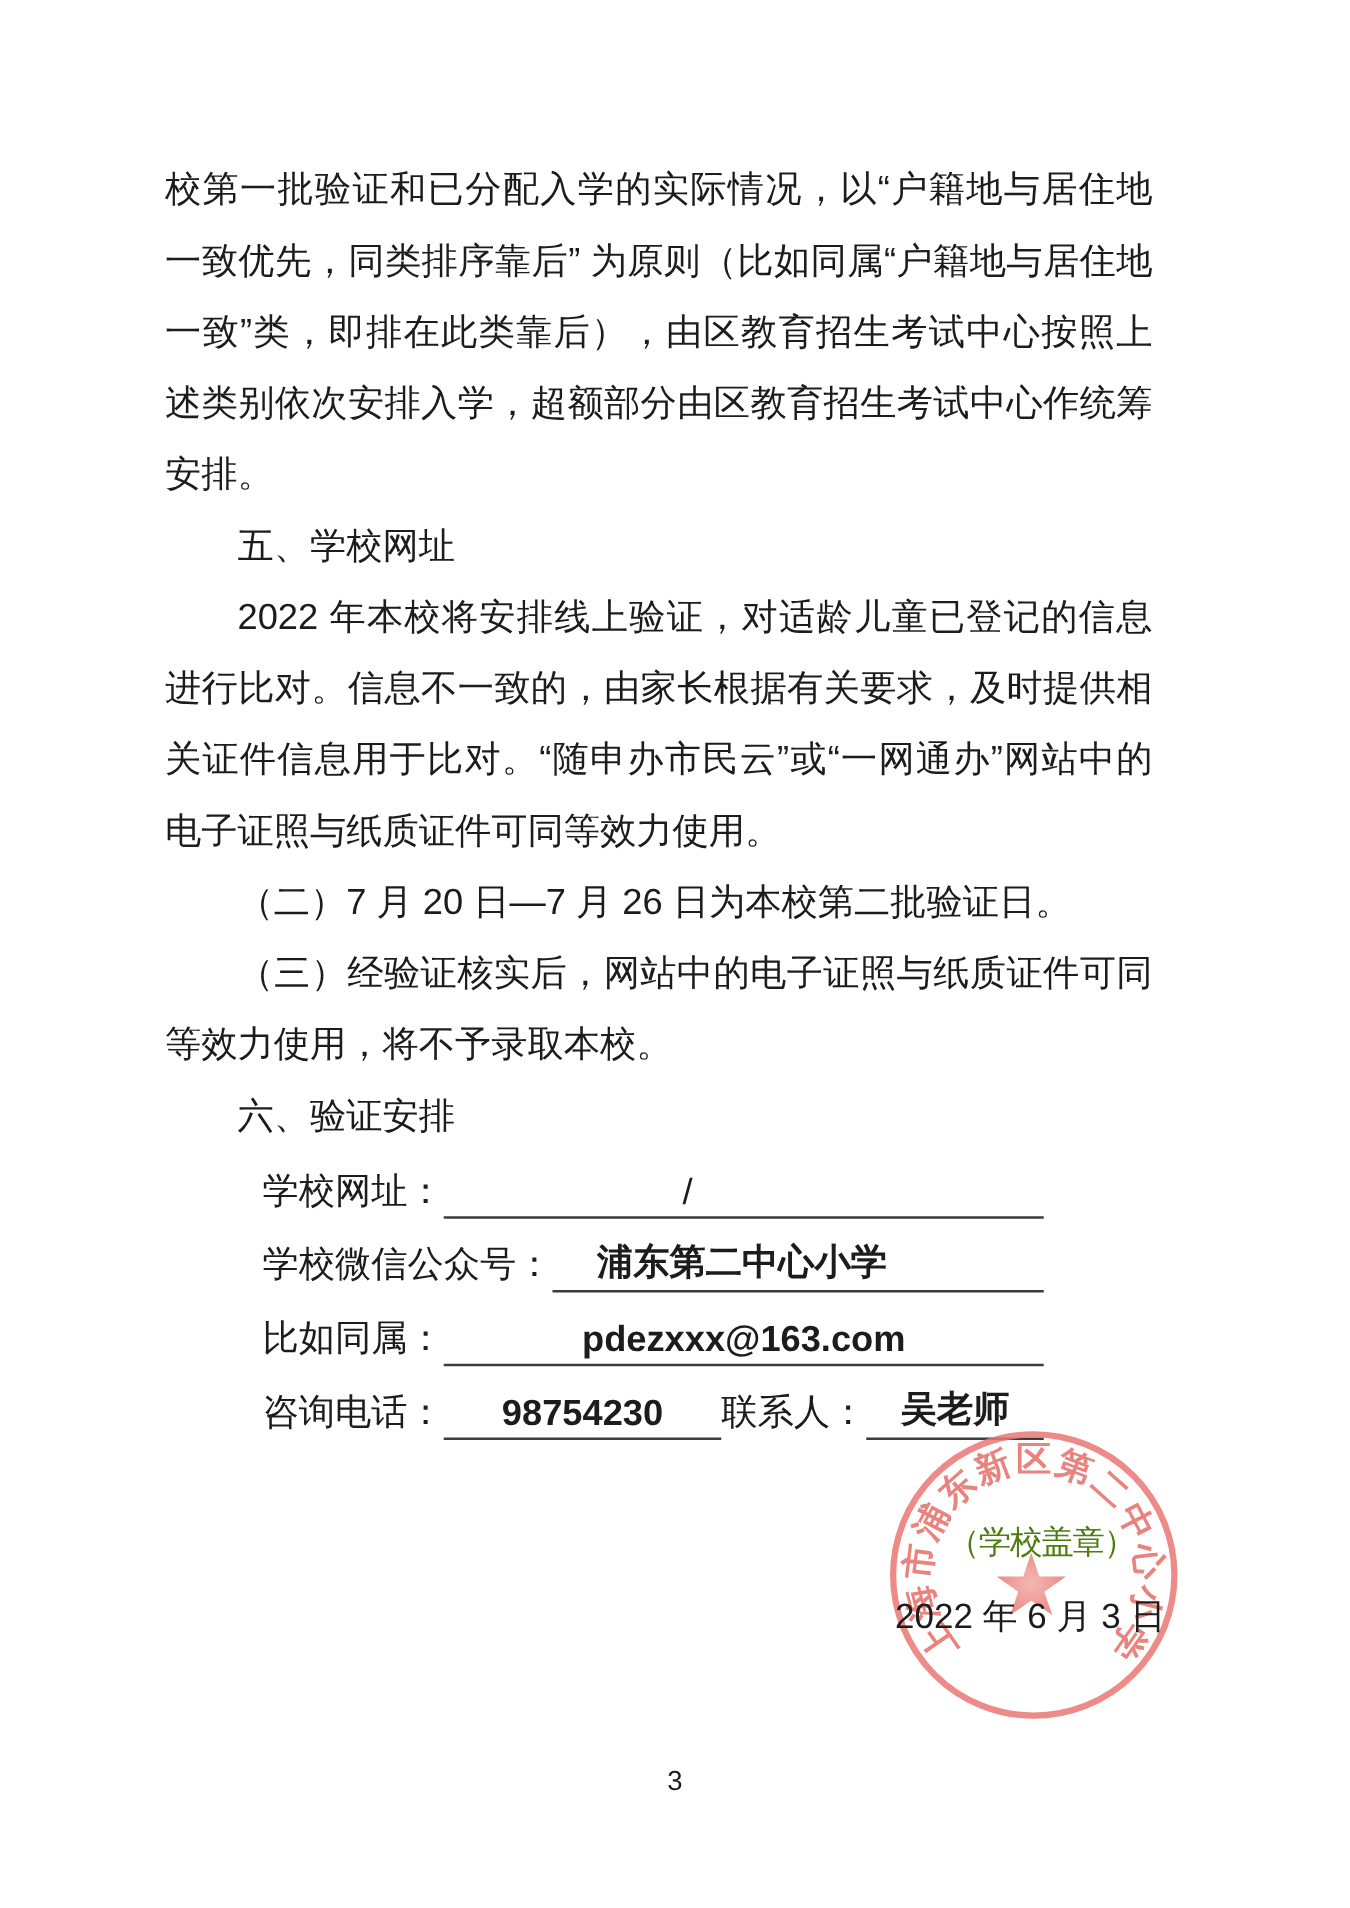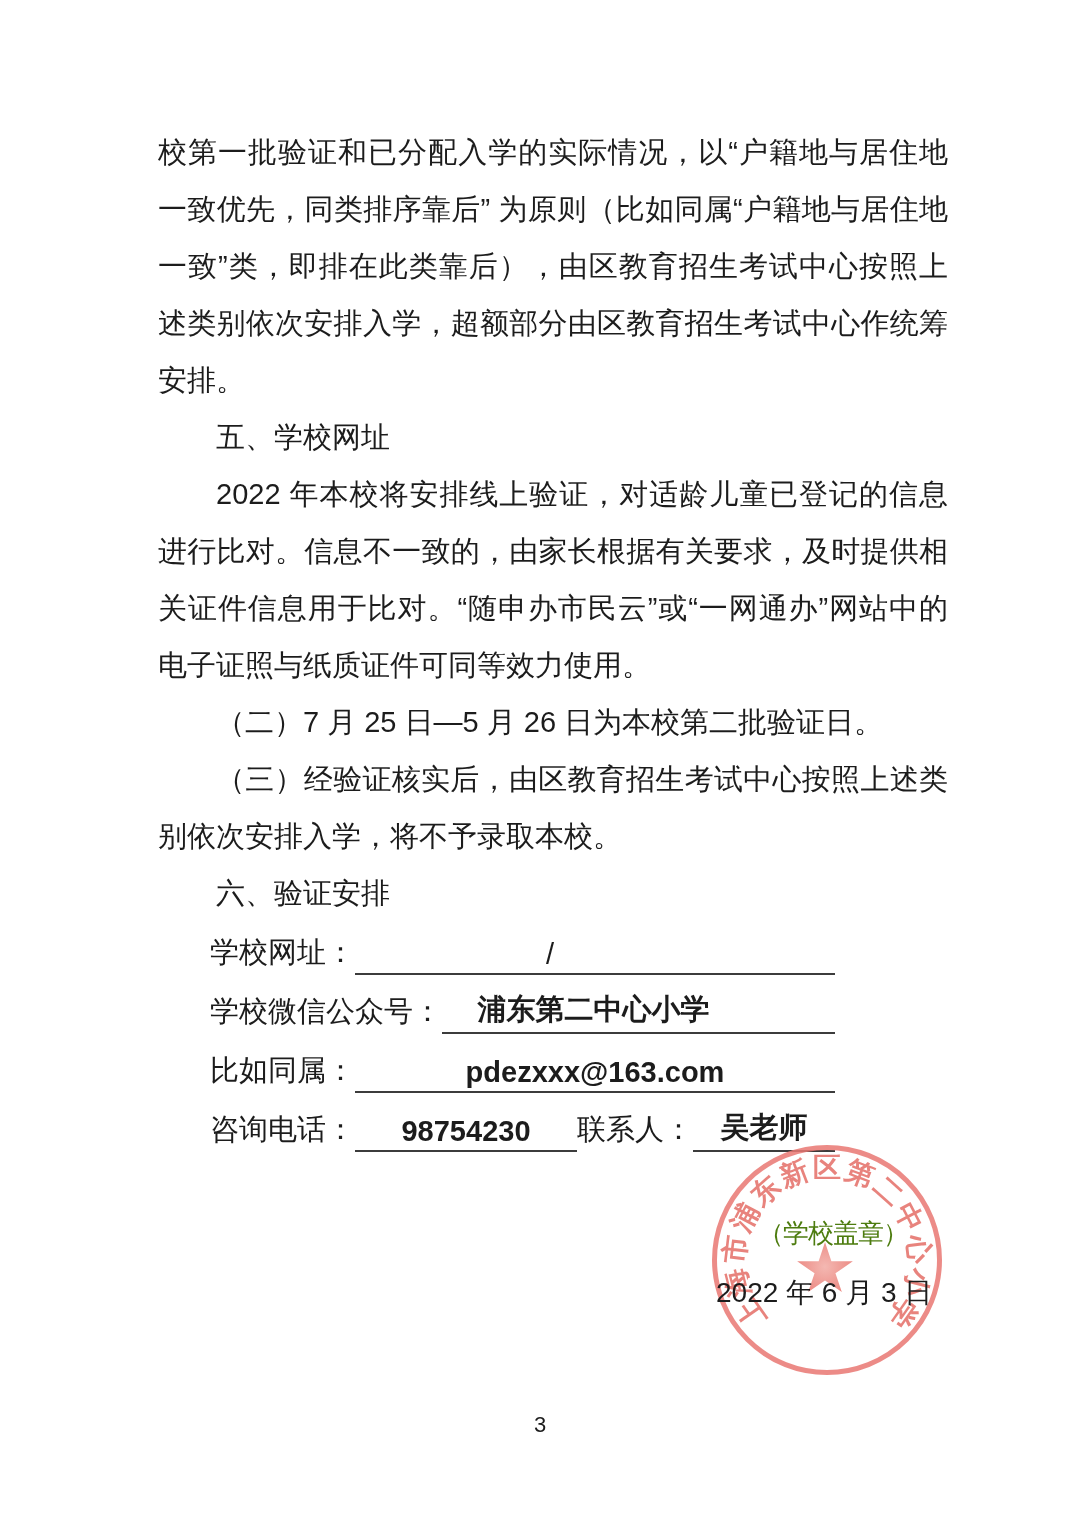--- a/index.html
+++ b/index.html
@@ -10,21 +10,21 @@
     height: 1526px;
     background: #ffffff;
     overflow: hidden;
     font-family: "Liberation Sans", "DejaVu Sans", sans-serif;
     color: #1c1c1c;
   }
 
   
   .content {
     position: absolute;
-    left: 158px;
+    left: 132px;
     top: 124px;
     width: 790px;
     font-size: 29px;
     line-height: 57px;
     text-align: justify;
   }
   .content p { margin: 0; }
   .indent { text-indent: 58px; }
 
   
@@ -129,22 +129,22 @@
 </style>
 </head>
 <body>
 
 <div class="page">
 
   <div class="content">
     <p>校第一批验证和已分配入学的实际情况，以“户籍地与居住地一致优先，同类排序靠后” 为原则（比如同属“户籍地与居住地一致”类，即排在此类靠后），由区教育招生考试中心按照上述类别依次安排入学，超额部分由区教育招生考试中心作统筹安排。</p>
     <p class="indent">五、学校网址</p>
     <p class="indent">2022 年本校将安排线上验证，对适龄儿童已登记的信息进行比对。信息不一致的，由家长根据有关要求，及时提供相关证件信息用于比对。“随申办市民云”或“一网通办”网站中的电子证照与纸质证件可同等效力使用。</p>
-    <p class="indent">（二）7 月 25 日—5 月 26 日为本校第二批验证日。</p>
-    <p class="indent">（三）经验证核实后，由区教育招生考试中心按照上述类别依次安排入学，将不予录取本校。</p>
+    <p class="indent">（二）7 月 20 日—7 月 26 日为本校第二批验证日。</p>
+    <p class="indent">（三）经验证核实后，网站中的电子证照与纸质证件可同等效力使用，将不予录取本校。</p>
     <p class="indent">六、验证安排</p>
   </div>
 
   <div class="contact-section">
     <div class="contact-row">
       <span class="c-label">学校网址：</span>
       <span class="fill fill-flex shift-left"><span>/</span></span>
     </div>
     <div class="contact-row">
       <span class="c-label">学校微信公众号：</span>

